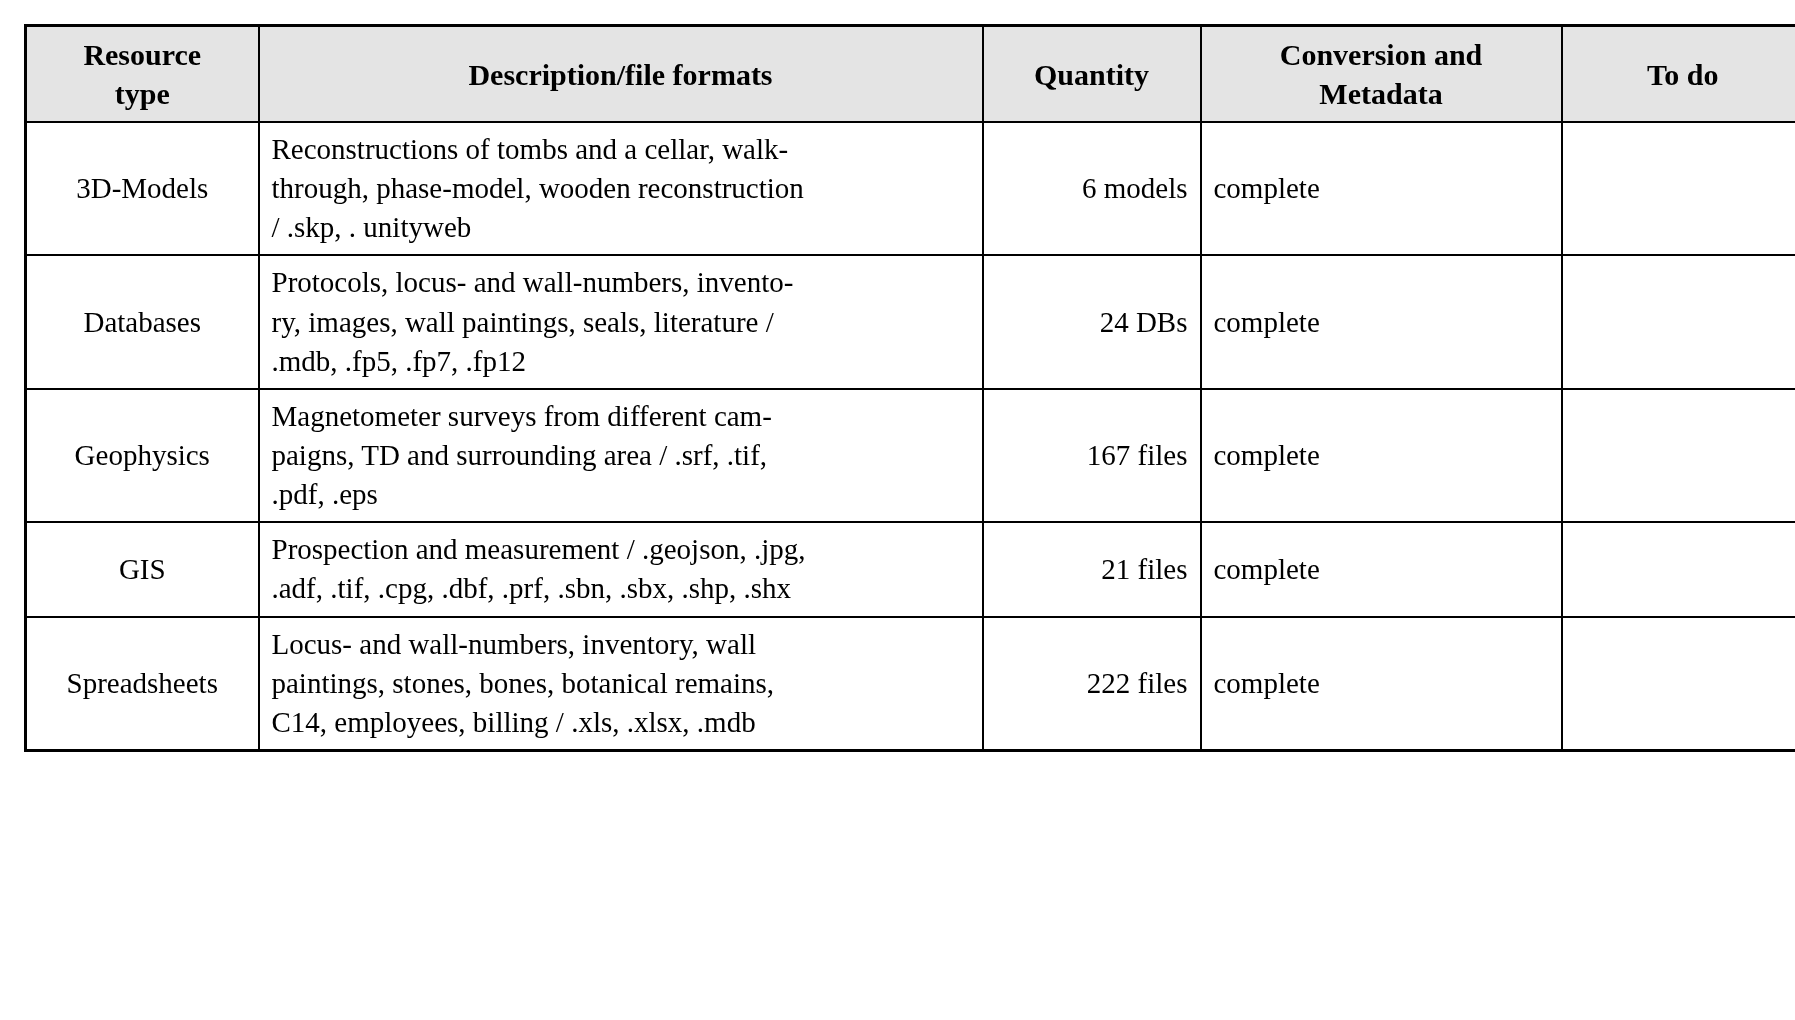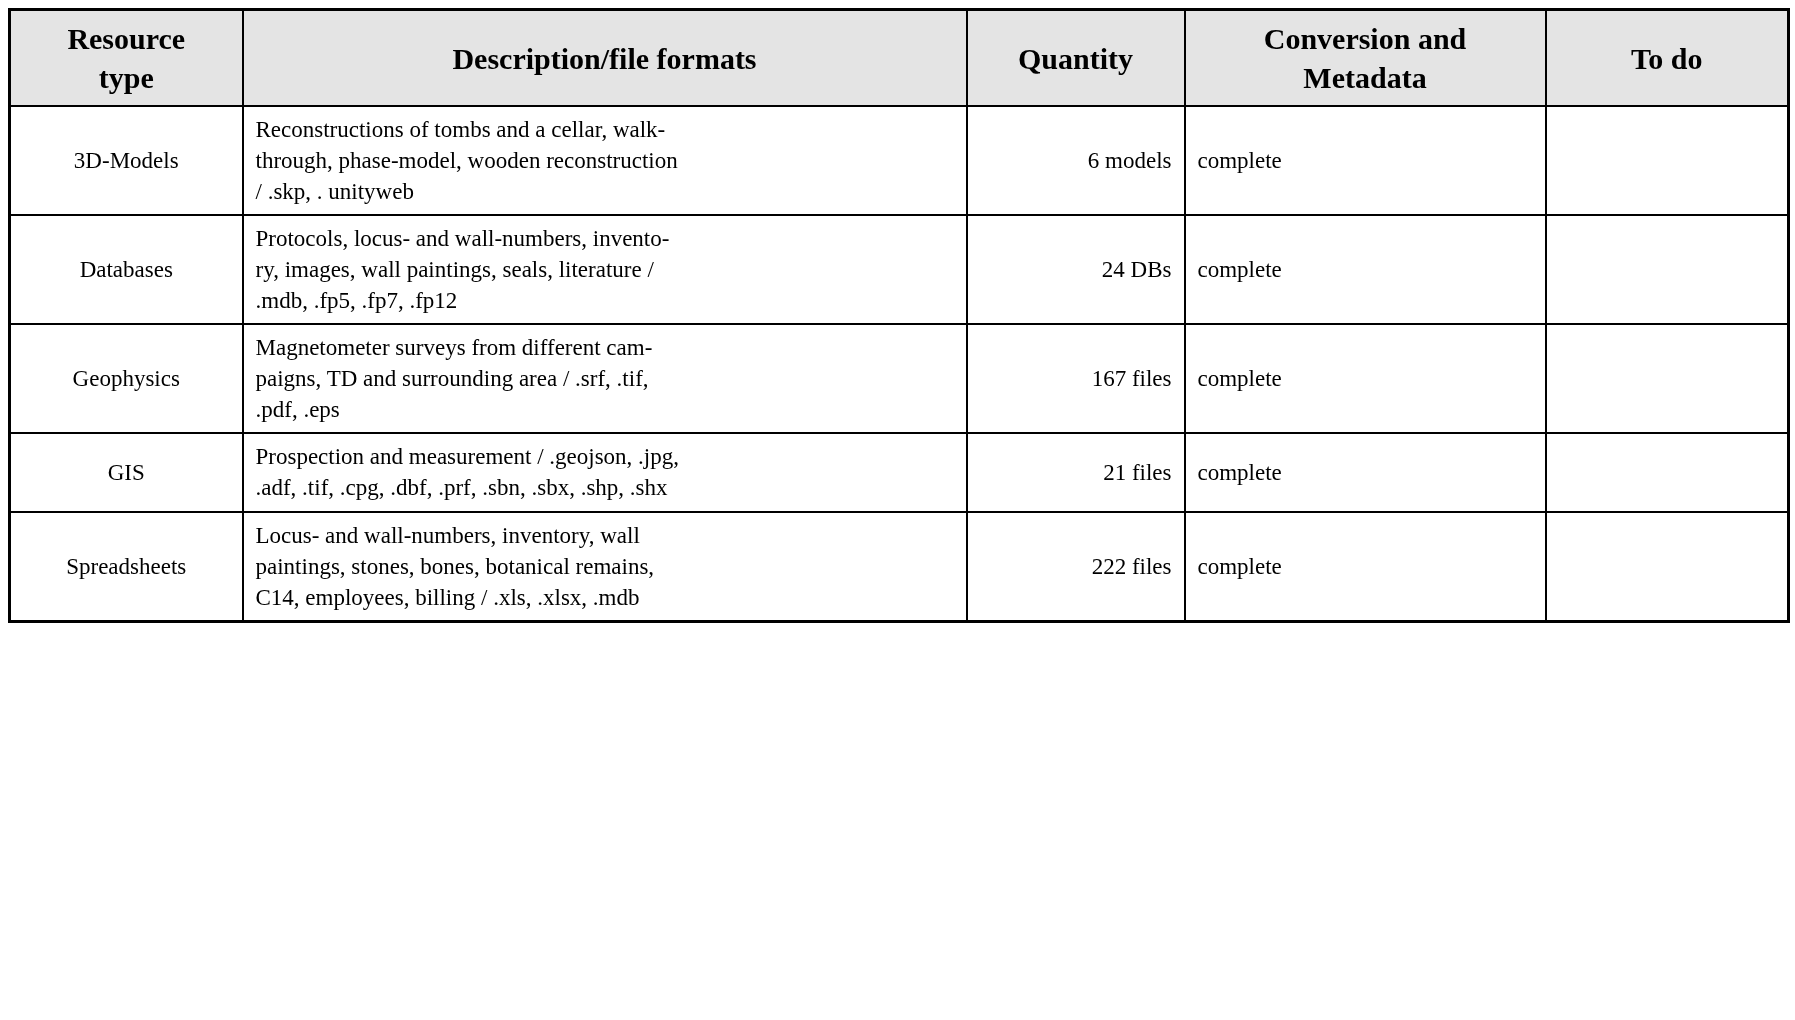--- a/index.html
+++ b/index.html
@@ -11,21 +11,21 @@
   html, body {
     margin: 0;
     padding: 0;
     background: var(--page-bg);
     font-family: "Liberation Serif", "DejaVu Serif", serif;
     color: #000;
   }
   .page {
     width: 1795px;
     height: 1020px;
-    padding: 8px;
+    padding: 24px;
     overflow: hidden;
   }
   table.resources {
     border-collapse: collapse;
     table-layout: fixed;
     width: 1779px;
     border: 3px solid var(--border-color);
   }
   table.resources th,
   table.resources td {
@@ -36,21 +36,21 @@
   }
   table.resources th {
     background: var(--header-bg);
     font-weight: bold;
     font-size: 30px;
     line-height: 1.3;
     text-align: center;
     padding: 8px 10px;
   }
   table.resources td {
-    font-size: 23px;
+    font-size: 29px;
     line-height: 1.35;
     padding: 7px 12px;
   }
   td.col-resource { text-align: center; }
   td.col-desc { text-align: left; }
   td.col-qty { text-align: right; }
   td.col-conv { text-align: left; }
   td.col-todo { text-align: center; }
 </style>
 </head>

